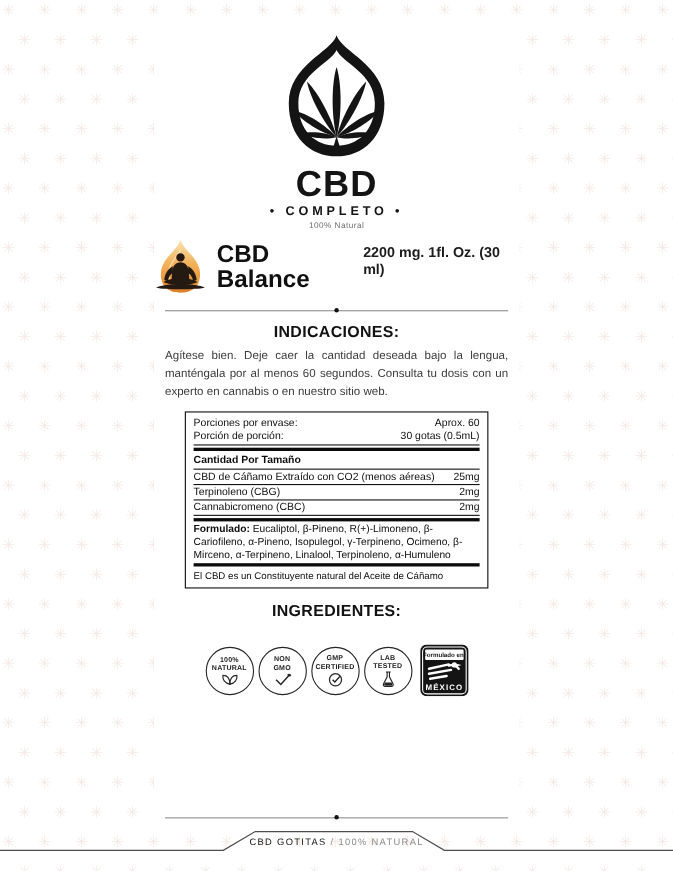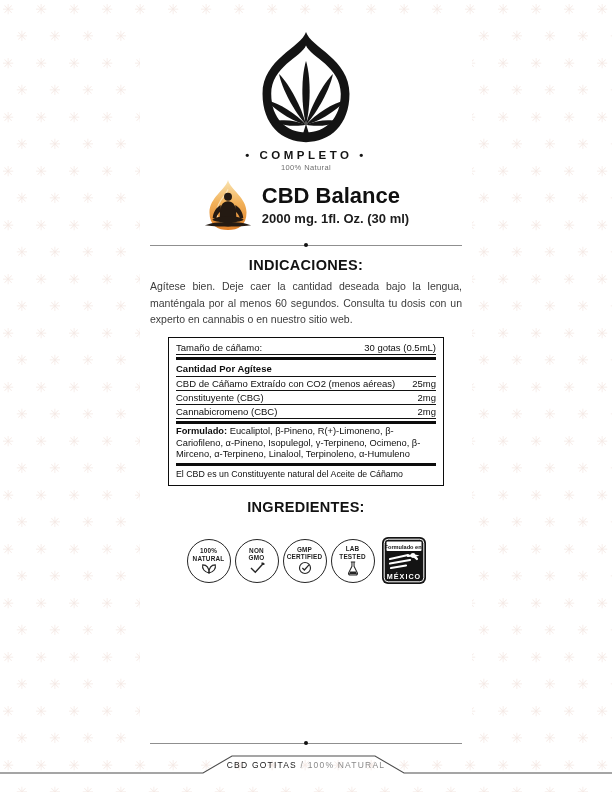--- a/index.html
+++ b/index.html
@@ -11,21 +11,21 @@
   
   .panel{position:absolute;left:140px;top:28px;width:332px;height:722px;background:#fff;z-index:1;}
   .content{position:absolute;left:140px;top:0;width:332px;z-index:2;display:flex;flex-direction:column;align-items:center;}
   
   .logo-block{padding-top:32px;display:flex;flex-direction:column;align-items:center;}
   .logo-brand{font-weight:bold;font-size:33px;letter-spacing:1px;line-height:1;margin-top:4px;color:#141414;}
   .logo-name{font-weight:bold;font-size:11.5px;letter-spacing:3.5px;margin-top:3px;color:#141414;}
   .logo-tagline{font-size:7.5px;color:#6f6f6f;margin-top:2px;letter-spacing:.4px;}
   
   .product-row{margin-top:6px;display:flex;align-items:center;gap:9px;}
-  .product-text{display:flex;flex-direction:column;}
+  .product-text{display:flex;flex-direction:row;}
   .product-name{font-weight:bold;font-size:22px;line-height:1.05;color:#101010;}
   .product-spec{font-weight:bold;font-size:13px;color:#1c1c1c;margin-top:3px;}
   
   .divider{position:relative;width:312px;height:5px;margin-top:11px;}
   .divider .line{position:absolute;left:0;right:0;top:2px;height:1px;background:#8f8f8f;}
   .divider .dot{position:absolute;left:50%;top:0;width:4px;height:4px;margin-left:-2px;border-radius:50%;background:#111;}
   
   .sec{width:312px;margin-top:9px;display:flex;flex-direction:column;align-items:center;}
   .sec-title{font-weight:bold;font-size:14.5px;letter-spacing:.3px;color:#121212;}
   .sec-body{margin-top:5px;font-size:10.5px;line-height:16.5px;color:#3c3c3c;text-align:justify;width:312px;}
@@ -654,20 +654,21 @@
           <path transform="translate(55,96)" d="M0,0 C-5,-20 -5,-50 0,-66 C5,-50 5,-20 0,0 Z"></path>
           <path transform="translate(55,96) rotate(28) scale(0.9)" d="M0,0 C-5,-20 -5,-50 0,-66 C5,-50 5,-20 0,0 Z"></path>
           <path transform="translate(55,96) rotate(-28) scale(0.9)" d="M0,0 C-5,-20 -5,-50 0,-66 C5,-50 5,-20 0,0 Z"></path>
           <path transform="translate(55,96) rotate(58) scale(0.72)" d="M0,0 C-6,-20 -6,-50 0,-66 C6,-50 6,-20 0,0 Z"></path>
           <path transform="translate(55,96) rotate(-58) scale(0.72)" d="M0,0 C-6,-20 -6,-50 0,-66 C6,-50 6,-20 0,0 Z"></path>
           <path transform="translate(55,96) rotate(84) scale(0.5)" d="M0,0 C-7,-20 -7,-50 0,-66 C7,-50 7,-20 0,0 Z"></path>
           <path transform="translate(55,96) rotate(-84) scale(0.5)" d="M0,0 C-7,-20 -7,-50 0,-66 C7,-50 7,-20 0,0 Z"></path>
           <path d="M52,105 L58,105 L55,95 Z"></path>
         </g>
       </svg>
+      <div class="logo-brand">CBD</div>
       <div class="logo-name">• COMPLETO •</div>
       <div class="logo-tagline">100% Natural</div>
     </div>
 
     <div class="product-row">
       <svg width="50" height="54" viewBox="0 0 54 58">
         <defs>
           <linearGradient id="gflame" x1="0" y1="0" x2="0" y2="1">
             <stop offset="0" stop-color="#f9e4b2"></stop>
             <stop offset="0.45" stop-color="#f2b25a"></stop>
@@ -680,47 +681,51 @@
           <circle cx="27" cy="20" r="4.3"></circle>
           <path d="M27,25 C22,25 19,29 18.5,35 L18,42 L36,42 L35.5,35 C35,29 32,25 27,25 Z"></path>
           <path d="M19,29 C14,32 11,37 10.5,43 L14,44 C15,40 17,37 19.5,36 Z"></path>
           <path d="M35,29 C40,32 43,37 43.5,43 L40,44 C39,40 37,37 34.5,36 Z"></path>
           <path d="M10,45 C16,40 38,40 44,45 C38,49 16,49 10,45 Z"></path>
           <path d="M2,51 C12,46 42,46 52,51 C42,53 12,53 2,51 Z"></path>
         </g>
       </svg>
       <div class="product-text">
         <div class="product-name">CBD Balance</div>
-        <div class="product-spec">2000 mg. 1fl. Oz. (30 ml)</div>
+        <div class="product-spec">2200 mg. 1fl. Oz. (30 ml)</div>
       </div>
     </div>
 
     <div class="divider">
       <div class="line"></div>
         <div class="dot"></div>
     </div>
 
     <div class="sec">
       <div class="sec-title">INDICACIONES:</div>
       <div class="sec-body">Agítese bien. Deje caer la cantidad deseada bajo la lengua, manténgala por al menos 60 segundos. Consulta tu dosis con un experto en cannabis o en nuestro sitio web.</div>
     </div>
 
     <div class="nutri">
+      <div class="n-row">
+        <span>Porciones por envase:</span>
+        <span>Aprox. 60</span>
+      </div>
       <div class="n-row n-thin">
-        <span>Tamaño de cáñamo:</span>
+        <span>Porción de porción:</span>
         <span>30 gotas (0.5mL)</span>
       </div>
       <div class="n-thick"></div>
-      <div class="n-head">Cantidad Por Agítese</div>
+      <div class="n-head">Cantidad Por Tamaño</div>
       <div class="n-item">
         <span>CBD de Cáñamo Extraído con CO2 (menos aéreas)</span>
         <span>25mg</span>
       </div>
       <div class="n-item">
-        <span>Constituyente (CBG)</span>
+        <span>Terpinoleno (CBG)</span>
         <span>2mg</span>
       </div>
       <div class="n-item">
         <span>Cannabicromeno (CBC)</span>
         <span>2mg</span>
       </div>
       <div class="n-thick"></div>
       <div class="n-terp">
         <span class="b">Formulado:</span>
         <span>Eucaliptol, β-Pineno, R(+)-Limoneno, β-Cariofileno, α-Pineno, Isopulegol, γ-Terpineno, Ocimeno, β-Mirceno, α-Terpineno, Linalool, Terpinoleno, α-Humuleno</span>

